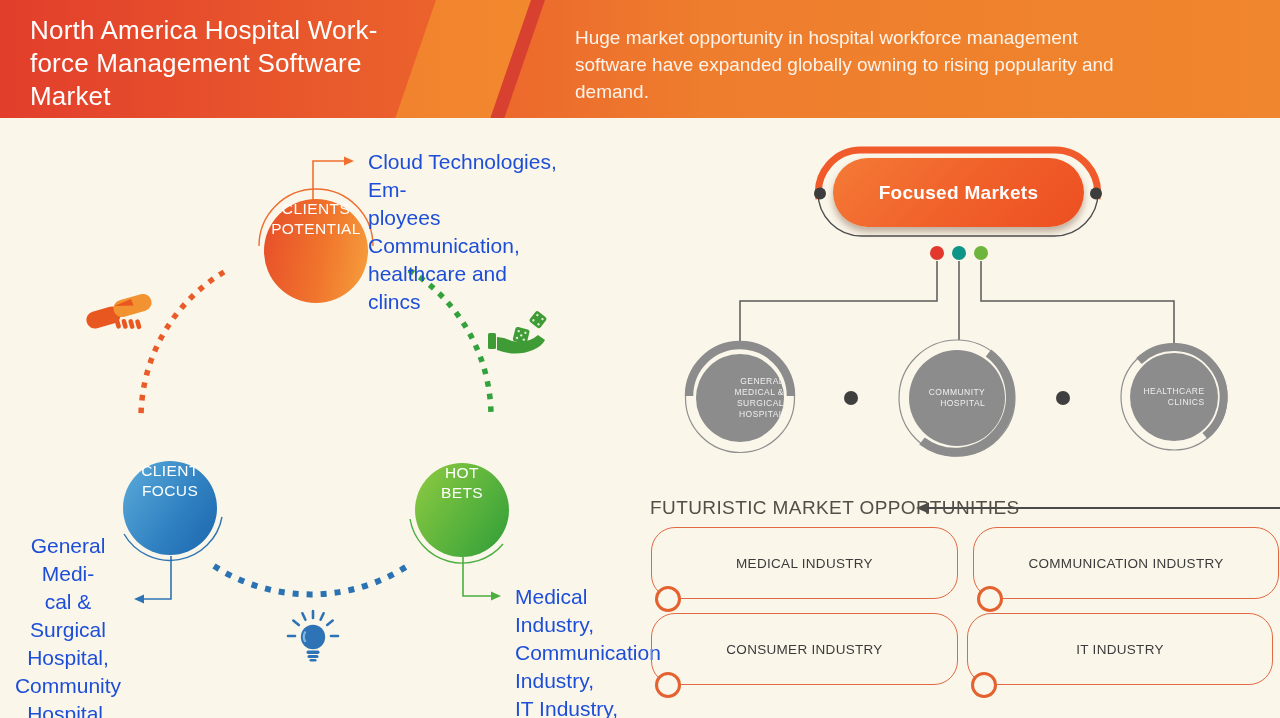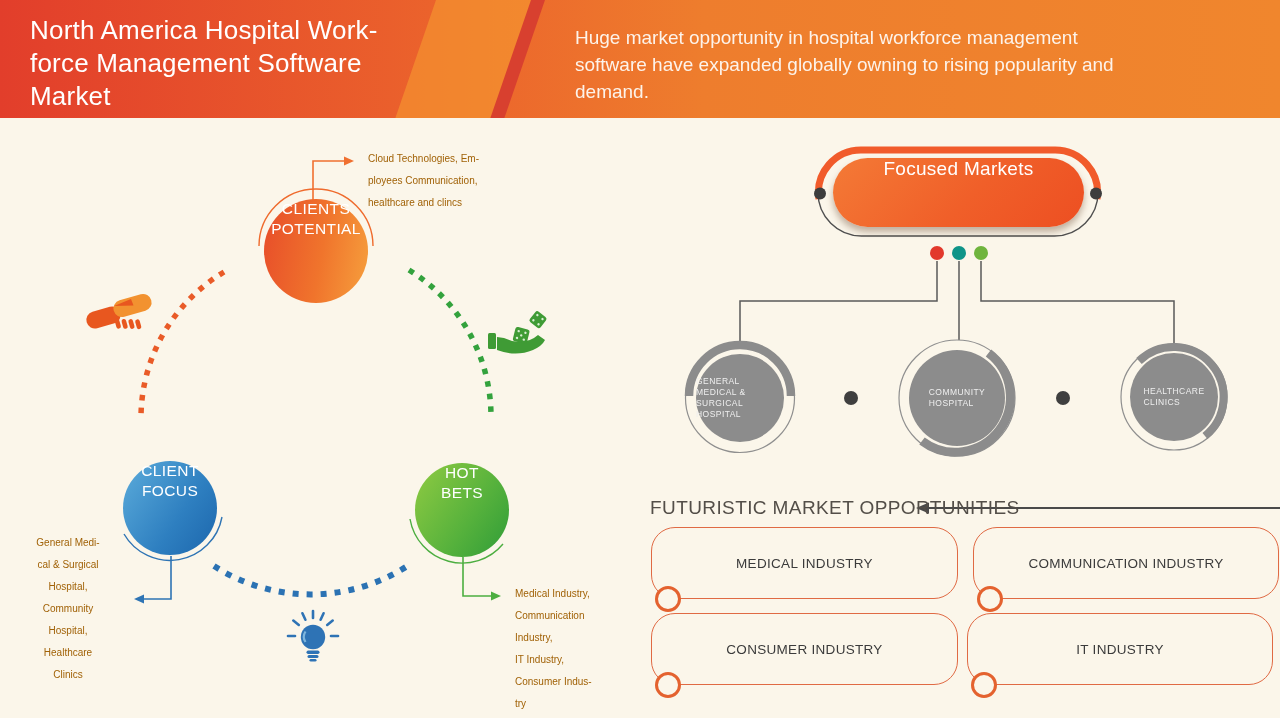--- a/index.html
+++ b/index.html
@@ -22,32 +22,32 @@
   .circle{position:absolute;z-index:2;border-radius:50%;display:flex;align-items:flex-start;
     justify-content:center;text-align:center;color:#fff;}
   .c-label{font-size:15.5px;line-height:20px;letter-spacing:.4px;}
   .cp{left:264px;top:199px;width:104px;height:104px;
     background:linear-gradient(100deg,#e8502a 5%,#f0742c 55%,#f6a03d 100%);}
   .cf{left:123px;top:461px;width:94px;height:94px;
     background:linear-gradient(125deg,#5cacdb 0%,#2e7fc0 60%,#1c66ac 100%);}
   .hb{left:415px;top:463px;width:94px;height:94px;
     background:linear-gradient(125deg,#90cb42 0%,#55b13c 60%,#2f9c38 100%);}
 
-  .ann{position:absolute;z-index:2;color:#a16207;font-size:10px;line-height:22px;}
+  .ann{position:absolute;z-index:2;color:#1d4ed8;font-size:21px;line-height:28px;}
   .ann1{left:368px;top:148px;width:190px;}
   .ann2{left:14px;top:532px;width:108px;text-align:center;}
   .ann3{left:515px;top:583px;width:150px;}
 
   
   .pill{position:absolute;z-index:2;left:833px;top:158px;width:251px;height:69px;border-radius:35px;
     background:linear-gradient(135deg,#f47a36 0%,#f05f29 55%,#ed4f22 100%);
     box-shadow:0 5px 7px rgba(80,40,15,.35);
-    display:flex;align-items:flex-start;justify-content:center;color:#fff;font-size:19px;font-weight:400;letter-spacing:.3px;}
+    display:flex;align-items:center;justify-content:center;color:#fff;font-size:19px;font-weight:700;letter-spacing:.3px;}
   .gnode{position:absolute;z-index:2;border-radius:50%;background:#8c8c8c;display:flex;
-    align-items:center;justify-content:center;text-align:left;color:#efefef;}
+    align-items:center;justify-content:center;text-align:right;color:#efefef;}
   .gnode .g-label{font-size:8.5px;line-height:11px;letter-spacing:.45px;}
   .gnA{left:696px;top:354px;width:88px;height:88px;}
   .gnB{left:909px;top:350px;width:96px;height:96px;}
   .gnC{left:1130px;top:353px;width:88px;height:88px;}
 
   
   .fmo-title{position:absolute;z-index:2;left:650px;top:497px;font-size:19px;color:#534e48;letter-spacing:.4px;}
   .opp-box{position:absolute;z-index:2;height:70px;border:1.6px solid #e06a44;border-radius:24px;
     display:flex;align-items:center;justify-content:center;}
   .opp-label{font-size:13.5px;font-weight:500;color:#3b3b3b;letter-spacing:.3px;}

